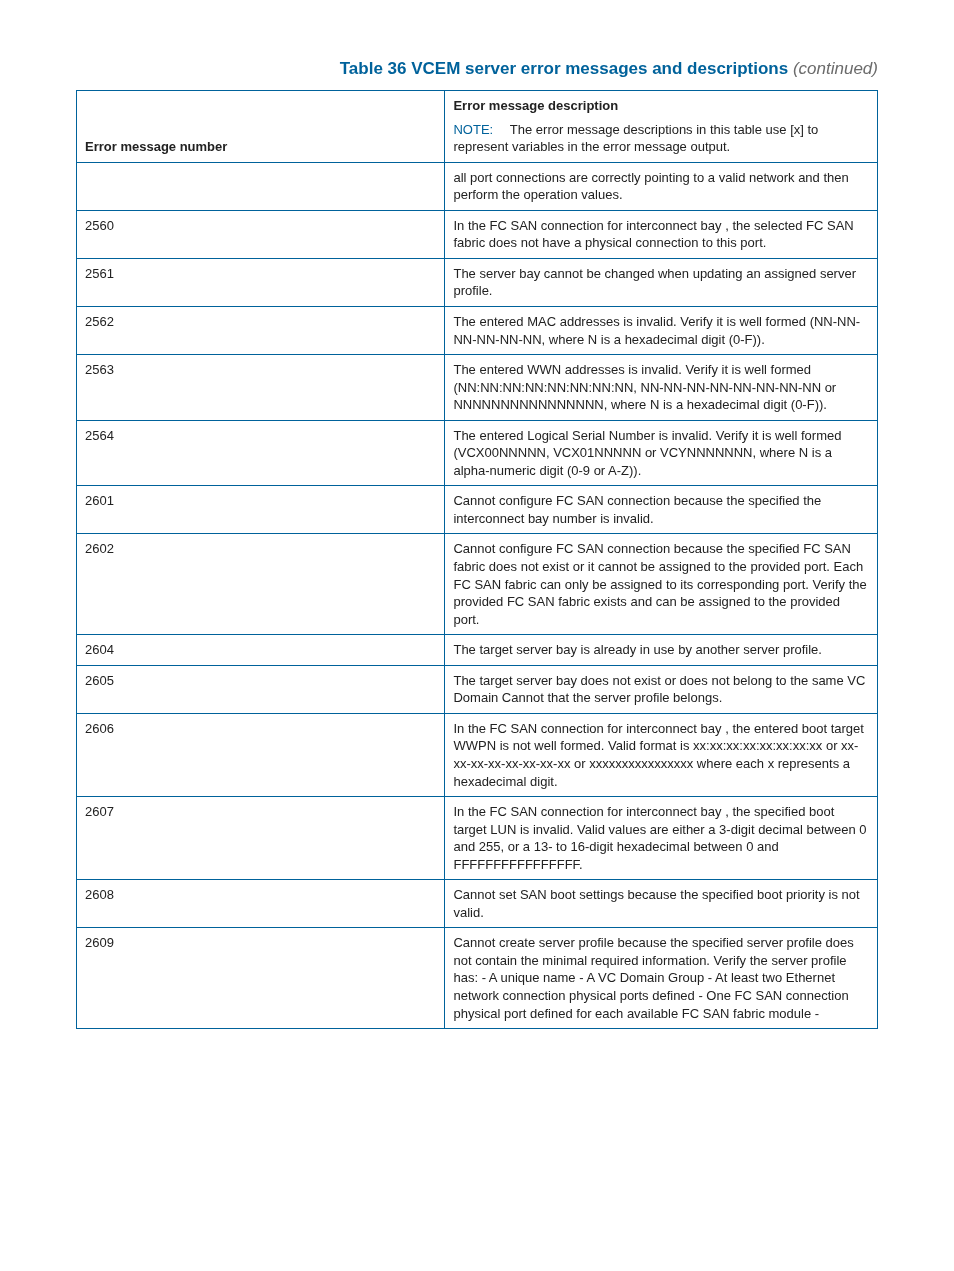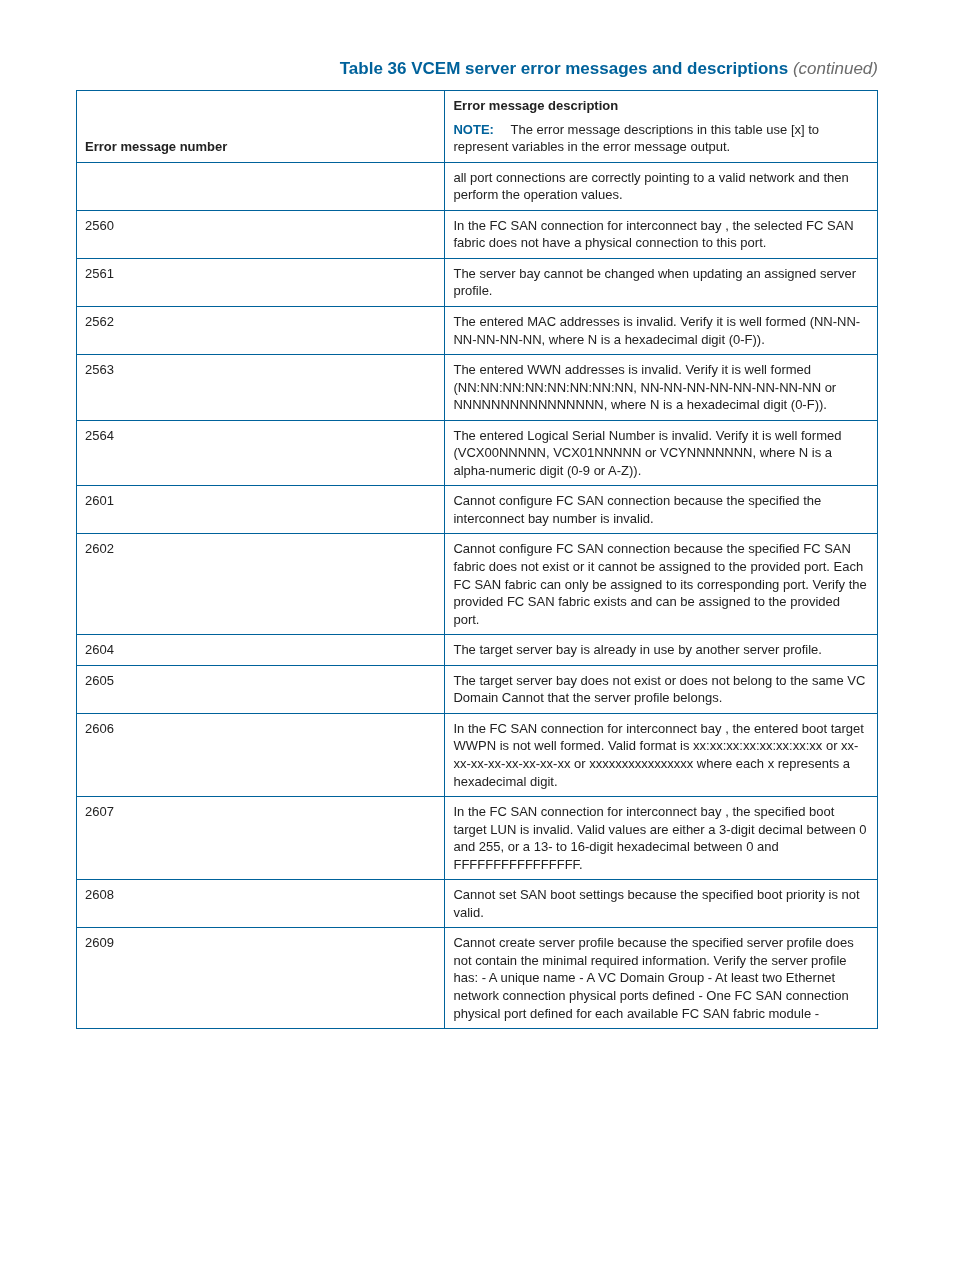--- a/index.html
+++ b/index.html
@@ -46,21 +46,21 @@
     font-weight: 700;
     color: #222;
     vertical-align: bottom;
   }
   table.err thead th.col2 {
     vertical-align: top;
     padding-top: 6px;
     padding-bottom: 6px;
   }
   .hdr-desc-title { font-weight: 700; margin-bottom: 6px; }
-  .note-label { color: #00629b; font-weight: 700; }
+  .note-label { color: #00629b; font-weight: 400; }
   .note-text { color: #222; font-weight: 400; margin-top: 39px; }
   
   table.err tbody tr:first-child td { border-top: 1px solid #00629b; }
   table.err tbody tr:first-child td.num {  }
 </style>
 </head>
 <body>
 
 <div class="page">
 

